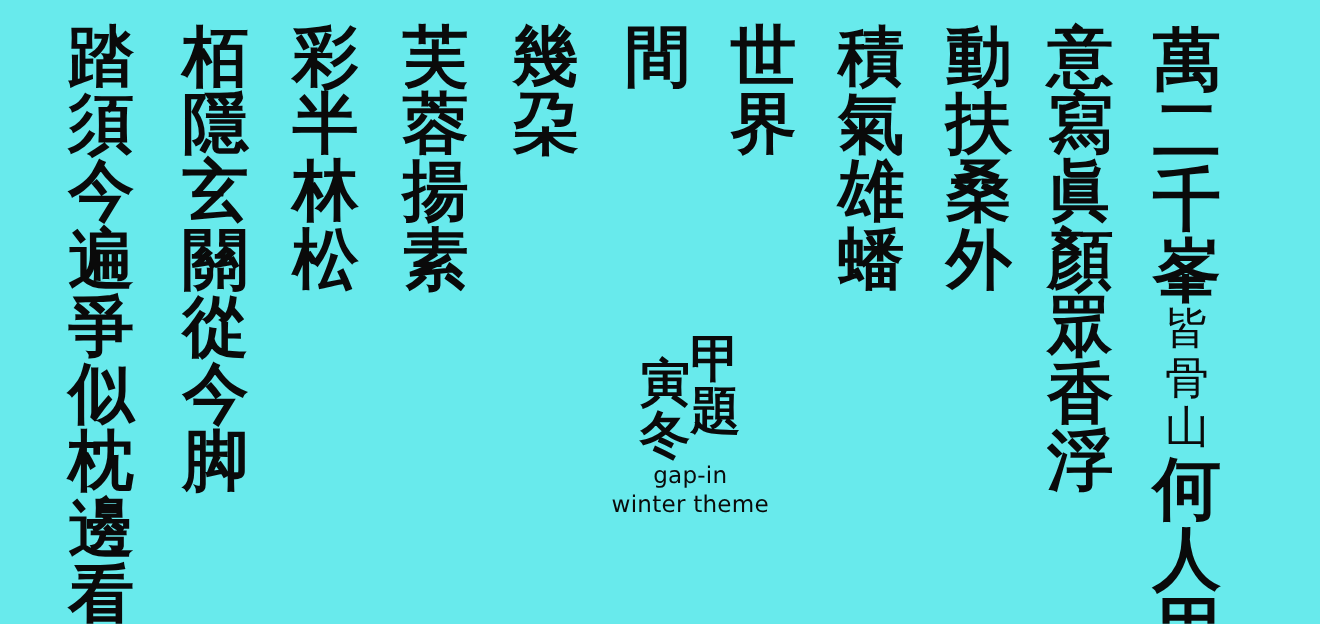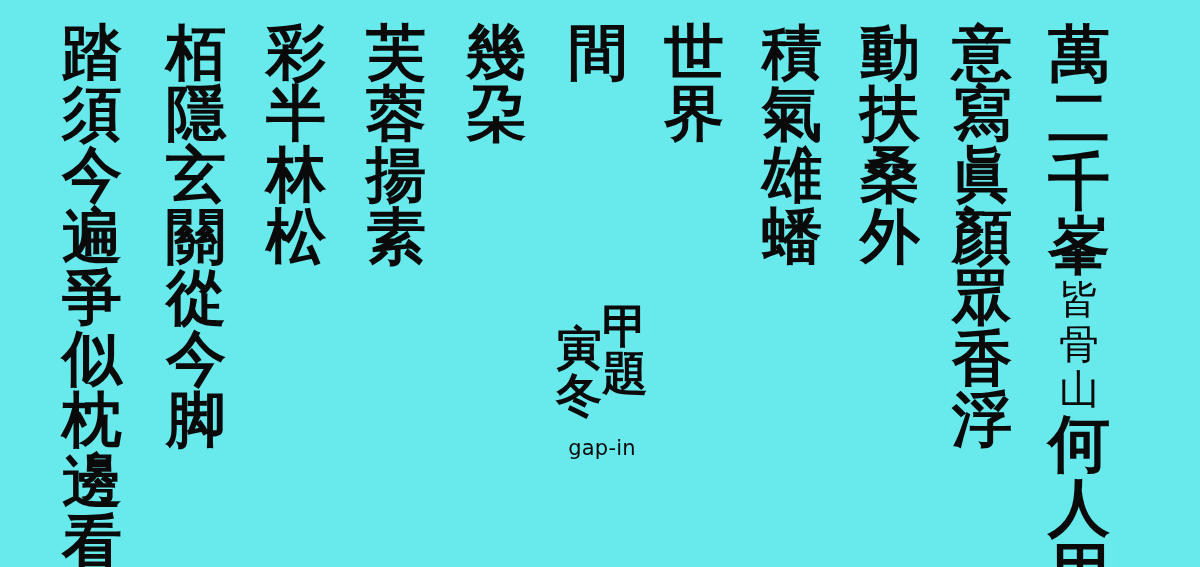--- a/index.html
+++ b/index.html
@@ -88,21 +88,21 @@
     font-family: "DejaVu Sans", "Liberation Sans", sans-serif;
     font-size: 21px;
     font-weight: 400;
     color: #0a0a0a;
     text-align: center;
     line-height: 1.25;
     letter-spacing: 0.2px;
     white-space: nowrap;
   }
   #latin-block {
-    margin-top: 16px;
+    margin-top: 0;
   }
 </style>
 </head>
 <body>
 
 <div id="canvas">
 
   <div id="poem-columns">
       <div class="poem-column" style="left: 1048px; top: 22px;">
         <span class="glyph size-lg">萬</span>
@@ -188,16 +188,17 @@
           <span class="glyph">甲</span>
           <span class="glyph">題</span>
         </div>
       <div class="colophon-column" id="colophon-col-left">
           <span class="glyph">寅</span>
           <span class="glyph">冬</span>
         </div>
     </div>
     <div id="latin-block">
       <div class="latin-line">gap-in</div>
+      <div class="latin-line">winter theme</div>
     </div>
   </div>
 
 </div>
 
 </body></html>

